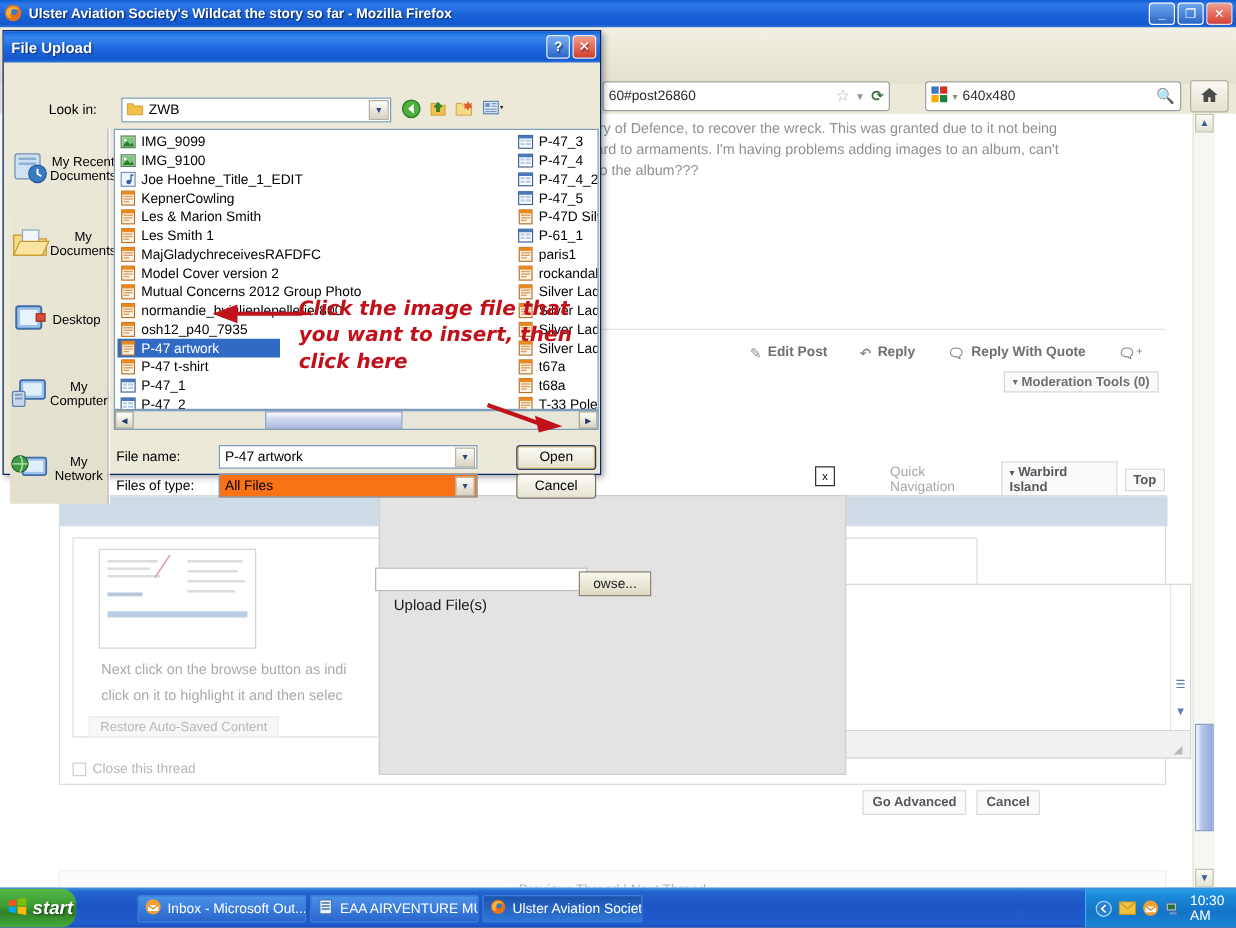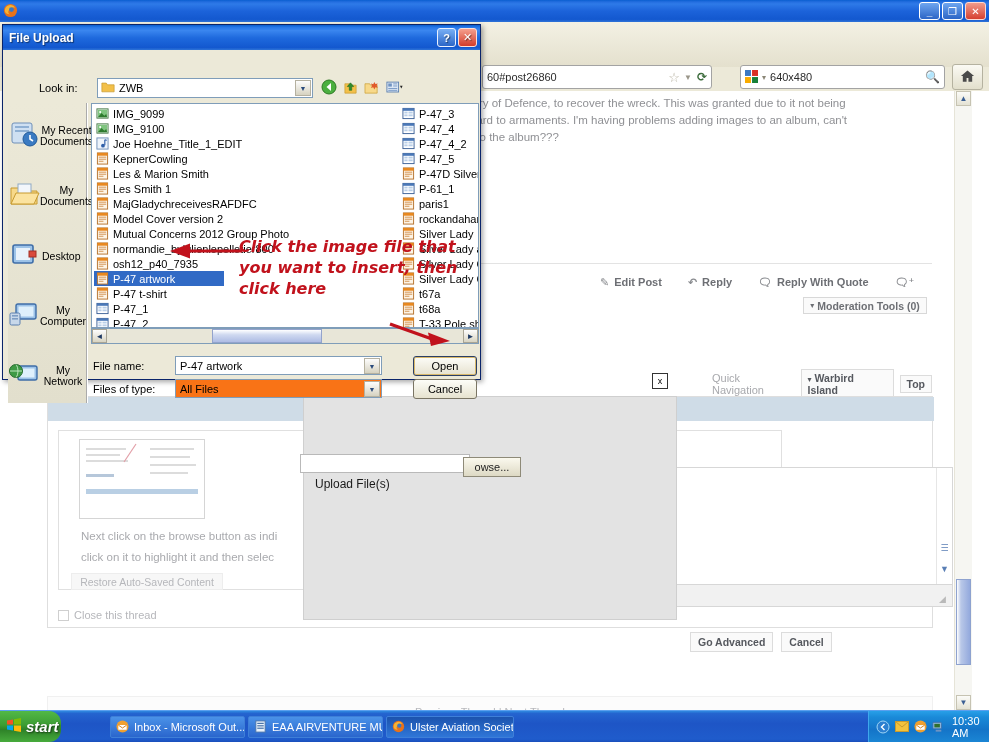--- a/index.html
+++ b/index.html
@@ -125,21 +125,21 @@
      background:linear-gradient(to bottom,#ece9d8,#e2dfcd);border-right:2px groove #fff;}
   .place{width:78px;height:60px;display:flex;flex-direction:row;align-items:center;justify-content:flex-start;padding-top:4px;box-sizing:border-box;}
   .place .pl-ico{width:34px;height:30px;display:flex;align-items:center;justify-content:center;}
   .place .pl-lbl{font-size:10.5px;color:#000;text-align:center;line-height:11px;margin-top:2px;}
 
   
   #filelist{position:absolute;left:88px;top:78px;width:388px;height:225px;background:#fff;border:1px solid #7f9db9;
      box-sizing:border-box;overflow:hidden;}
   .fl-col{position:absolute;top:2px;width:188px;}
   #fl-col1{left:2px;}
-  #fl-col2{left:308px;width:100px;}
+  #fl-col2{left:320px;width:100px;}
   .fitem{height:15px;display:flex;align-items:center;gap:4px;padding-left:2px;font-size:11px;color:#000;white-space:nowrap;}
   .fitem.sel{background:#316ac5;color:#fff;width:128px;}
   .fico{width:13px;height:13px;flex:0 0 auto;}
   #fl-hscroll{position:absolute;left:88px;top:303px;width:388px;height:16px;background:#e8e6d8;border:1px solid #7f9db9;box-sizing:border-box;}
   .hs-btn{position:absolute;top:0;width:15px;height:14px;background:linear-gradient(to bottom,#fdfdfd,#d8d4c2);
      border:1px solid #a9a595;box-sizing:border-box;display:flex;align-items:center;justify-content:center;font-size:8px;color:#1f3a63;}
   #hs-left{left:0;}
   #hs-right{right:0;}
   #hs-thumb{position:absolute;left:120px;top:0;width:110px;height:14px;
      background:linear-gradient(to bottom,#ffffff,#cfd9f0 40%,#aebce4);border:1px solid #93a3cc;box-sizing:border-box;}
@@ -195,20 +195,21 @@
 <div id="ff-window">
 
   <div id="ff-titlebar">
     <span class="tb-icon">
       <svg width="15" height="15" viewBox="0 0 16 16">
         <circle cx="8" cy="8" r="7" fill="#e8721a"></circle>
         <path d="M2 8a6 6 0 0 1 11-3c-3-1-6 1-7 3-1 2 0 4 2 4-3 .5-6-1-6-4z" fill="#f5b335"></path>
         <circle cx="9" cy="7" r="2.6" fill="#3b78c2"></circle>
       </svg>
     </span>
+    <span id="ff-title-text">Ulster Aviation Society's Wildcat the story so far - Mozilla Firefox</span>
     <span id="ff-winbtns">
       <span class="winbtn min">_</span>
       <span class="winbtn max">❐</span>
       <span class="winbtn close">✕</span>
     </span>
   </div>
 
   <div id="ff-chrome-gap"></div>
 
   <div id="urlbar-wrap">

